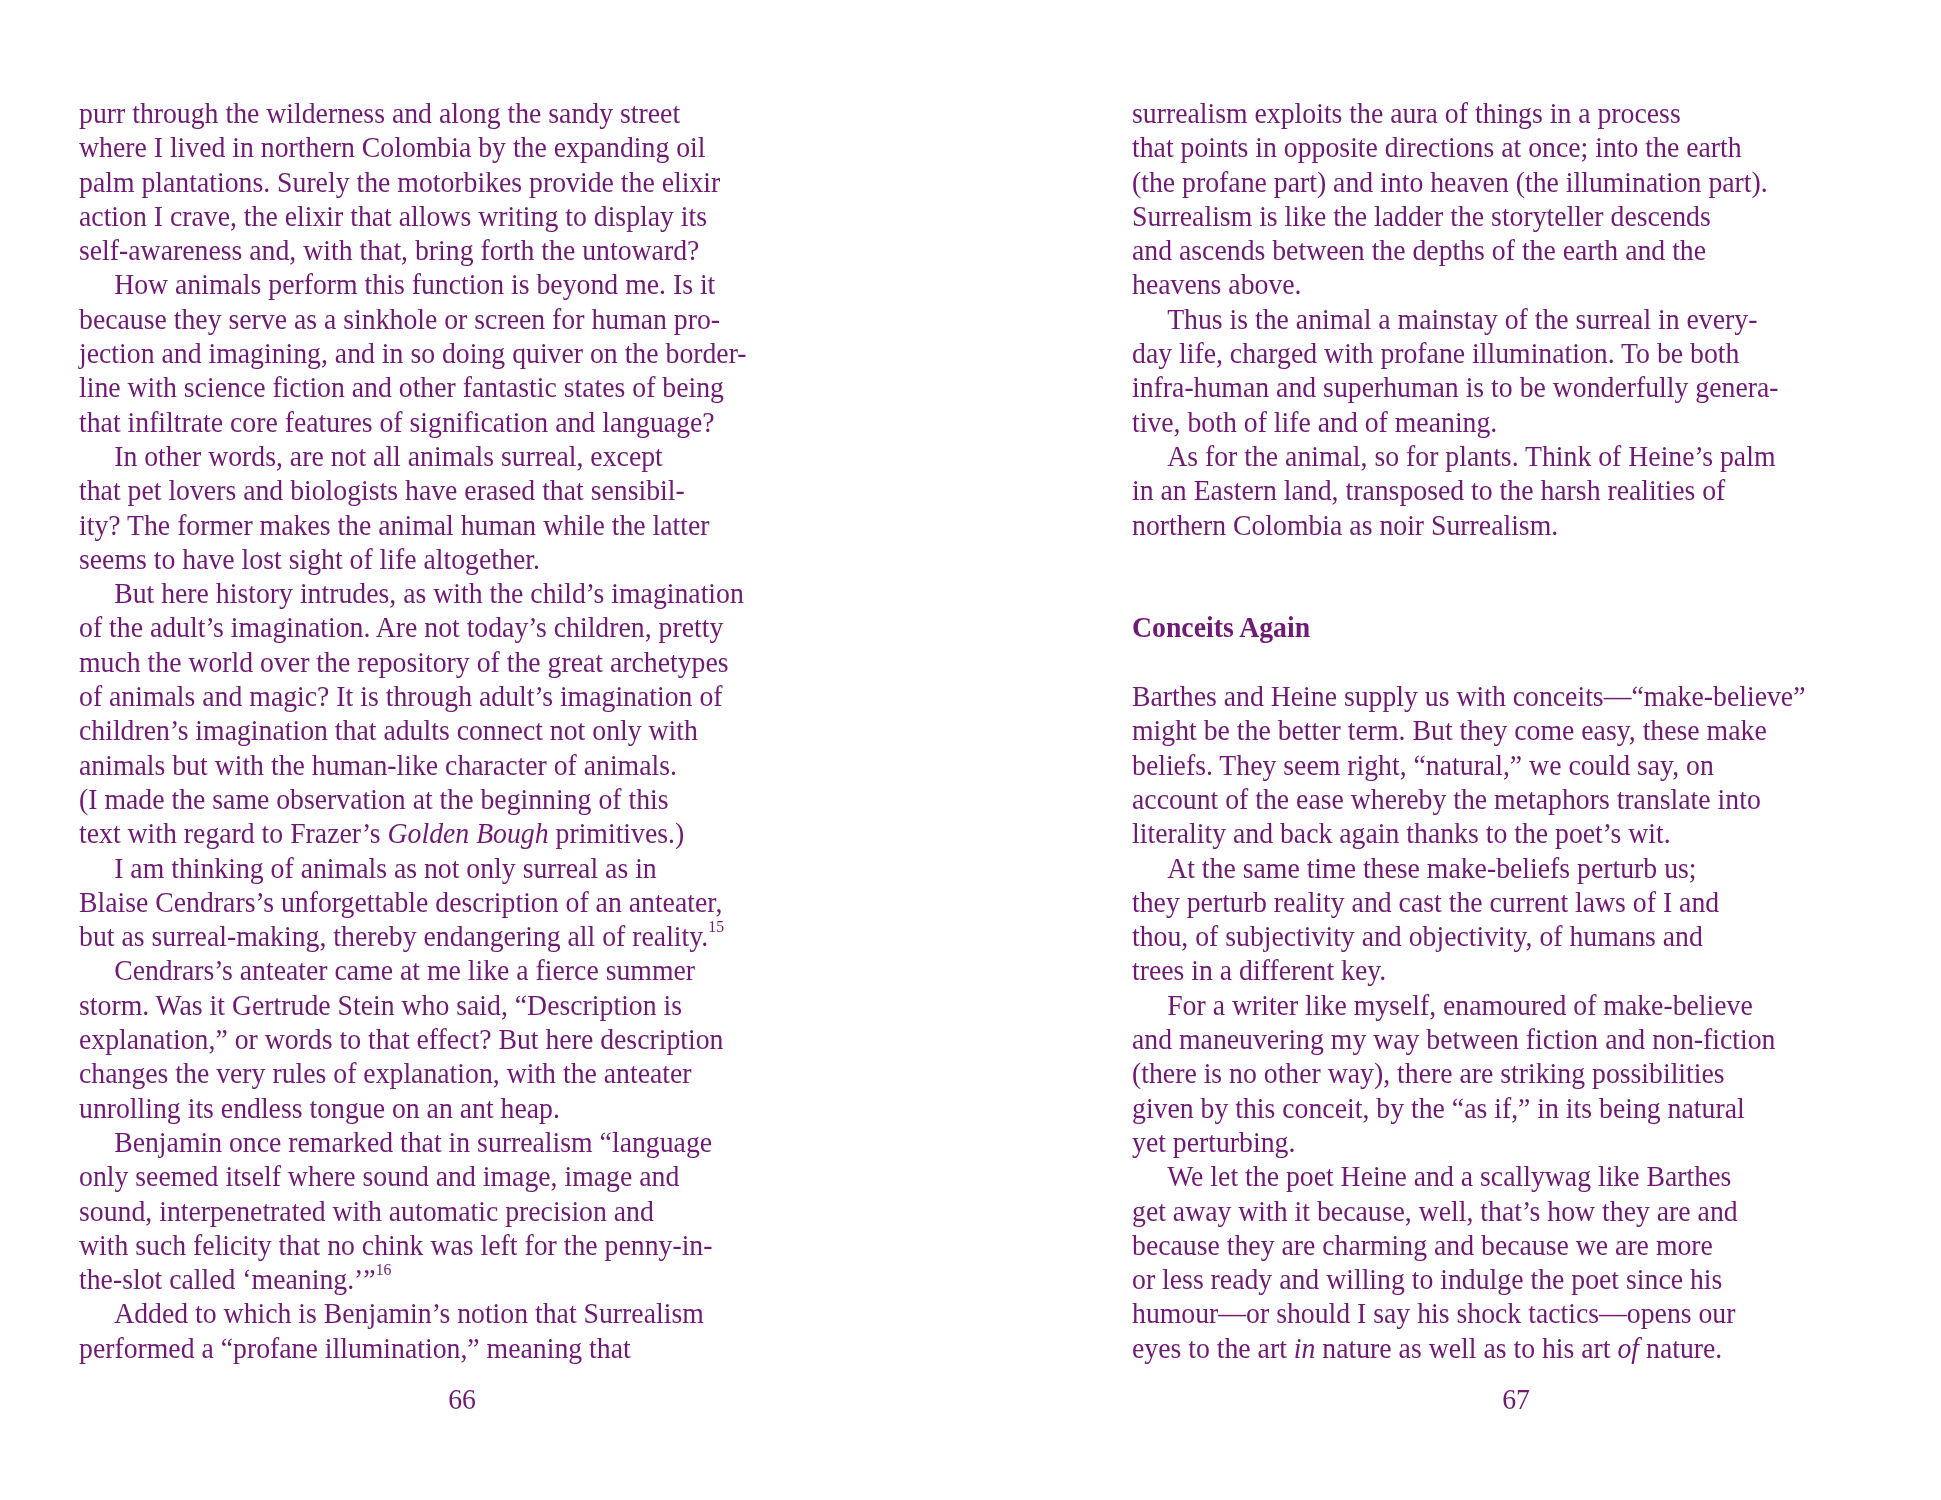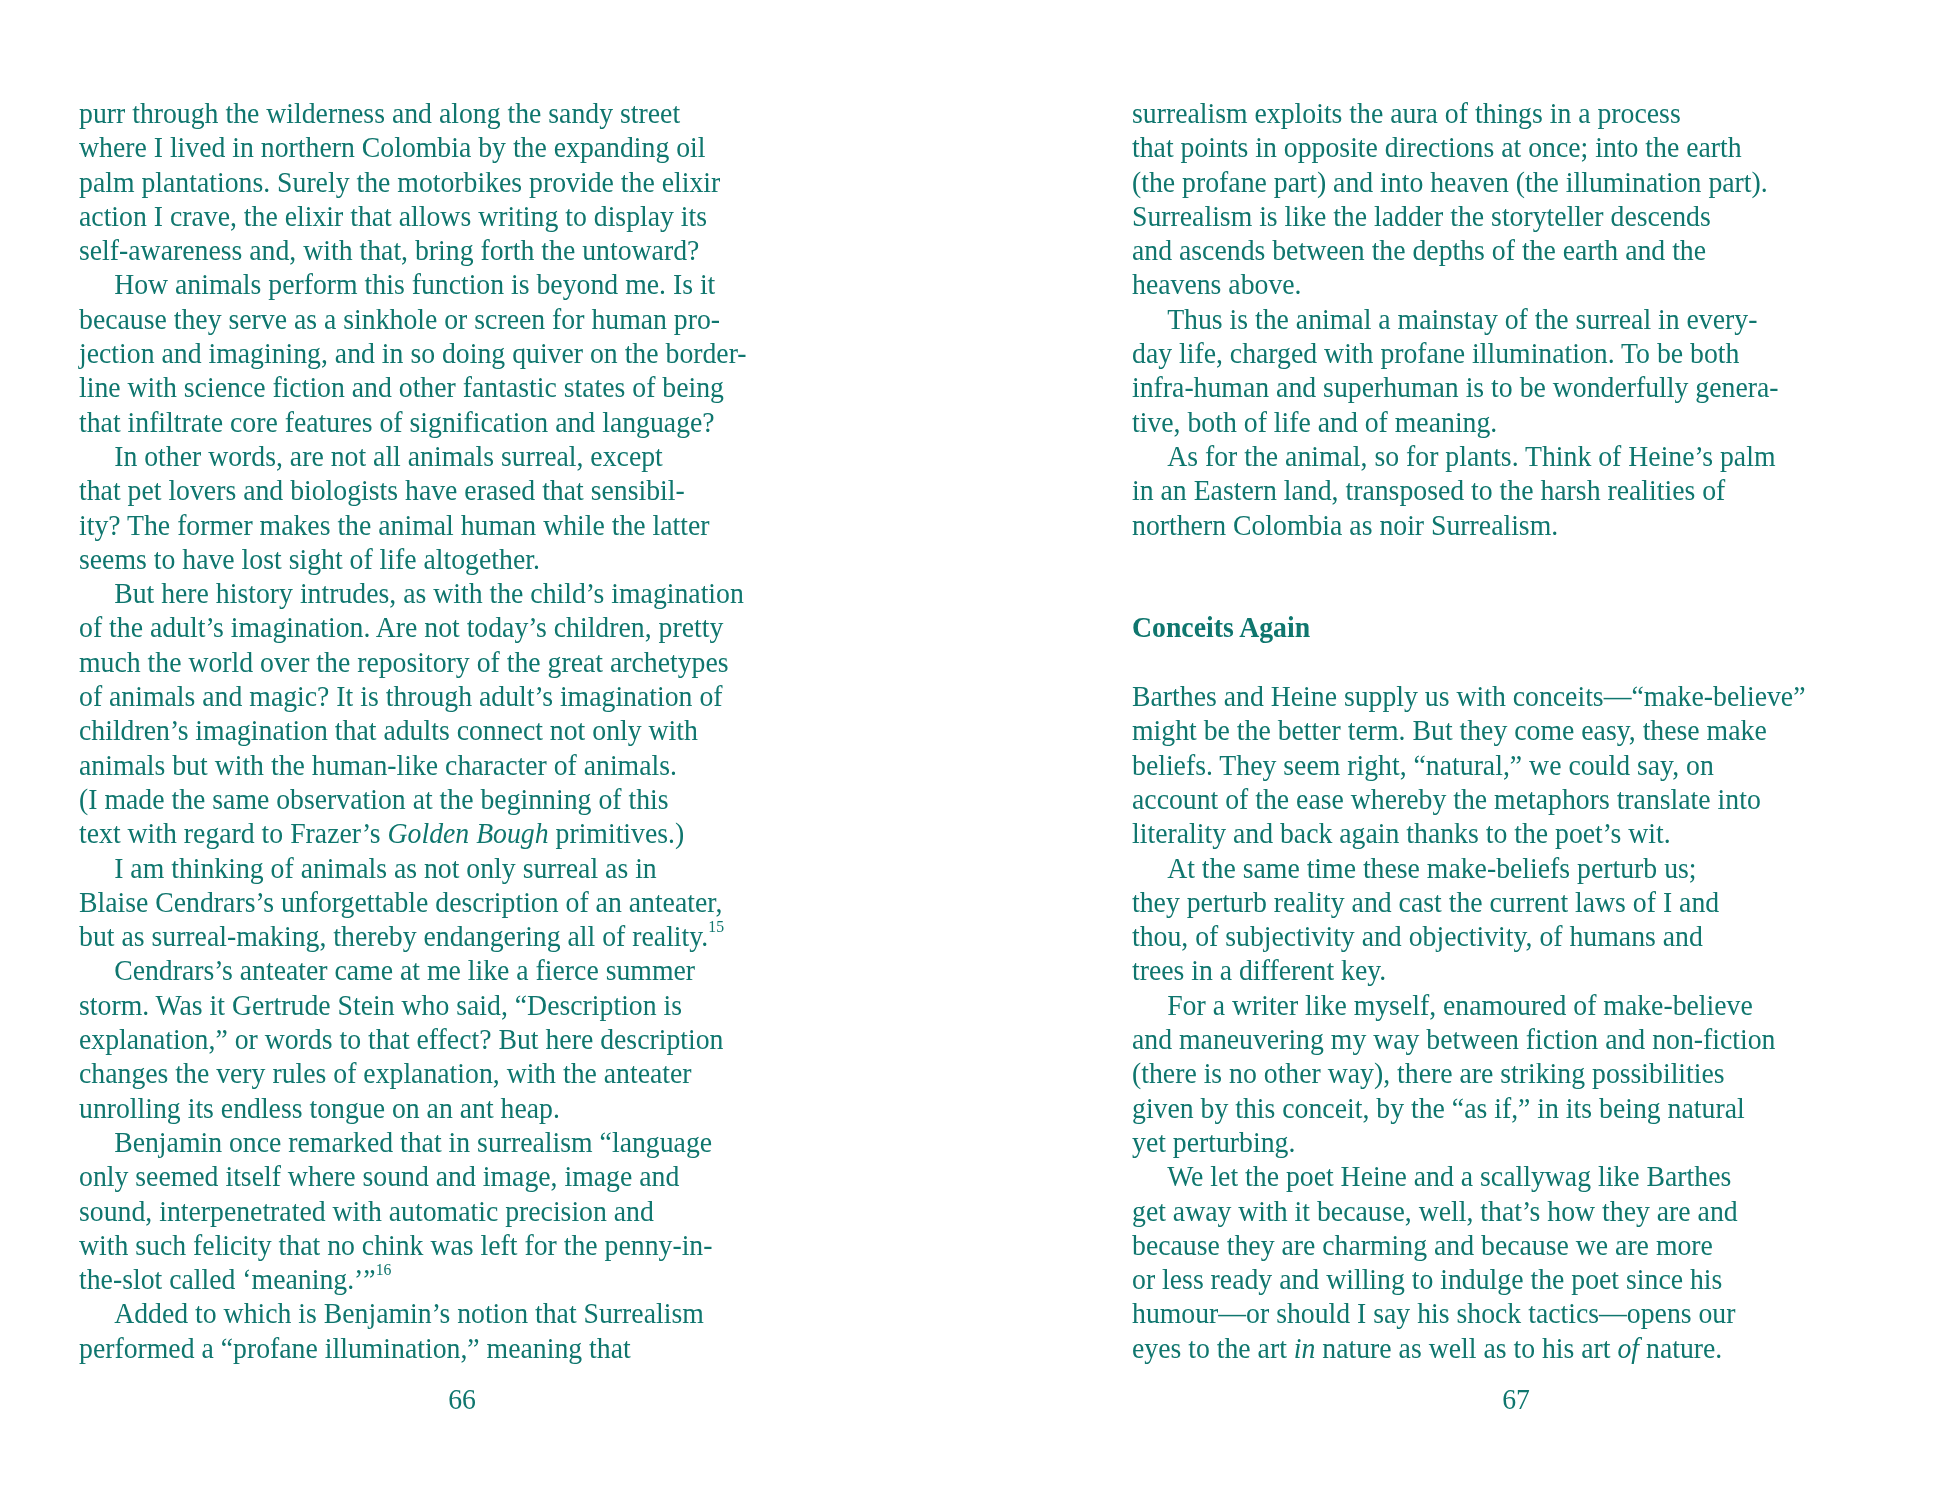--- a/index.html
+++ b/index.html
@@ -1,21 +1,21 @@
 <!DOCTYPE html>
 <html><head>
 <meta charset="utf-8">
 <style>
   html, body { margin: 0; padding: 0; background: #ffffff; }
   body { width: 1941px; height: 1500px; position: relative; overflow: hidden; }
   .page {
     position: absolute;
     top: 0;
     height: 1500px;
-    color: #0f766e;
+    color: #701a75;
     font-family: "Liberation Serif", "DejaVu Serif", serif;
   }
   .page-left { left: 0; width: 970px; }
   .page-right { left: 1006px; width: 971px; }
   .textblock {
     position: absolute;
     top: 96px;
     transform-origin: 0 0;
     transform: scaleX(0.925);
     font-size: 30px;

